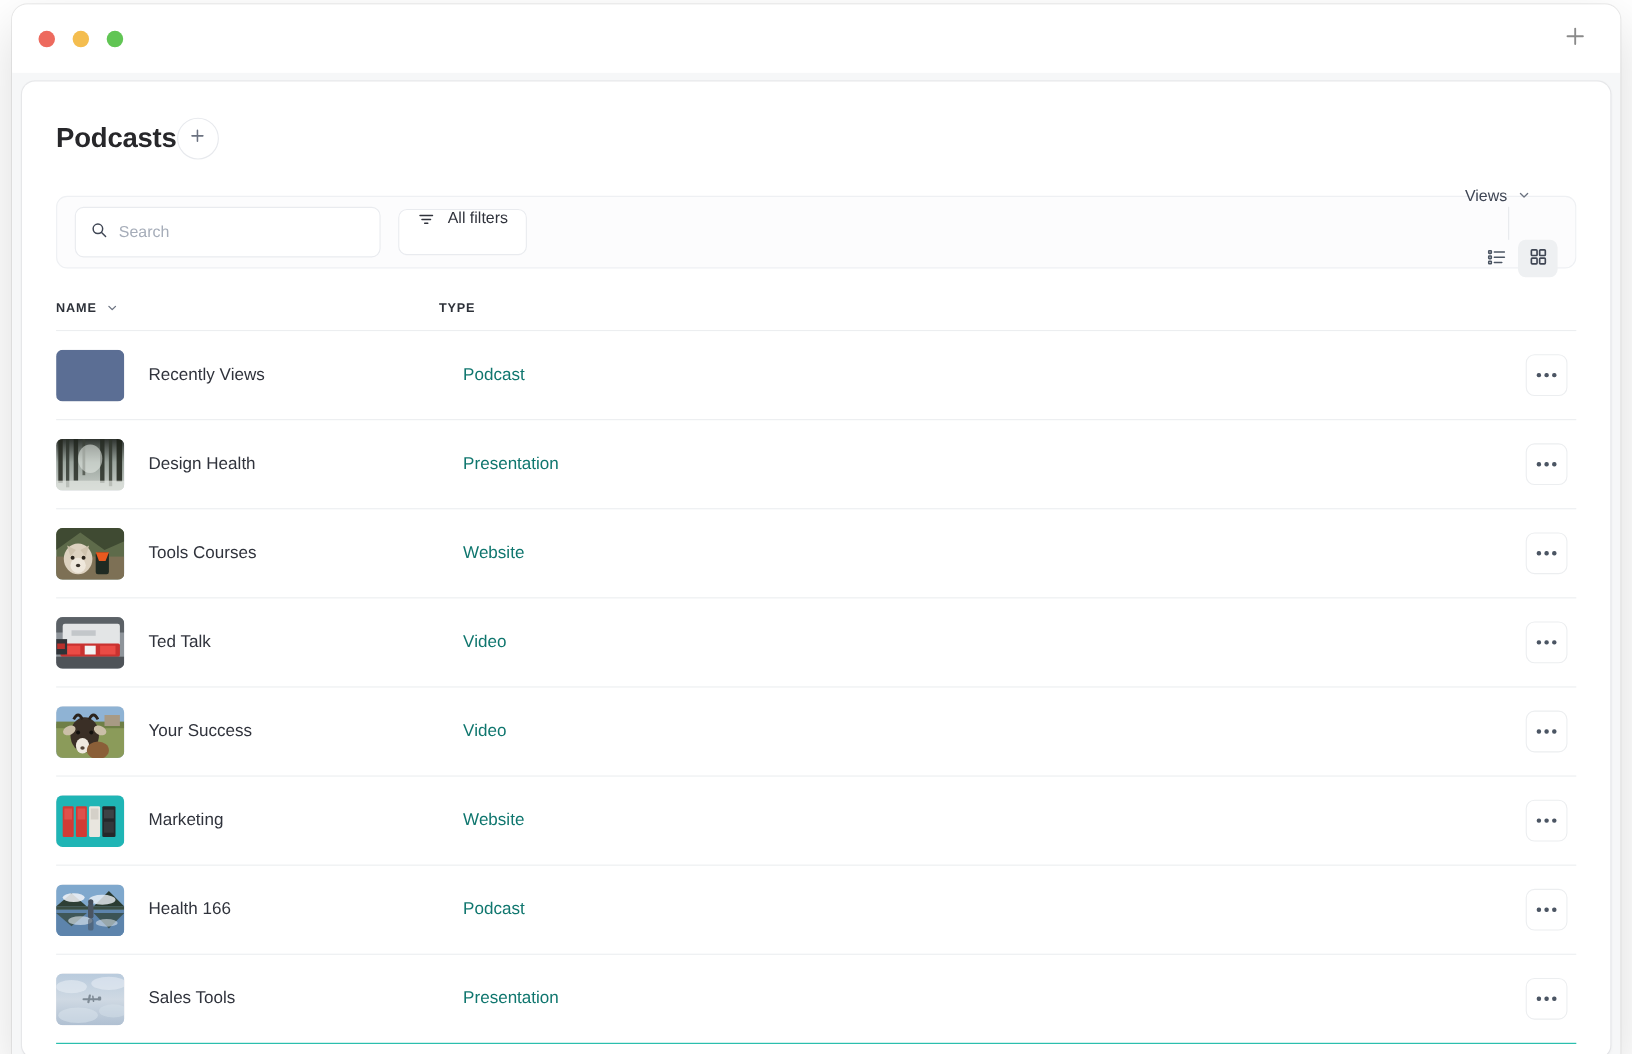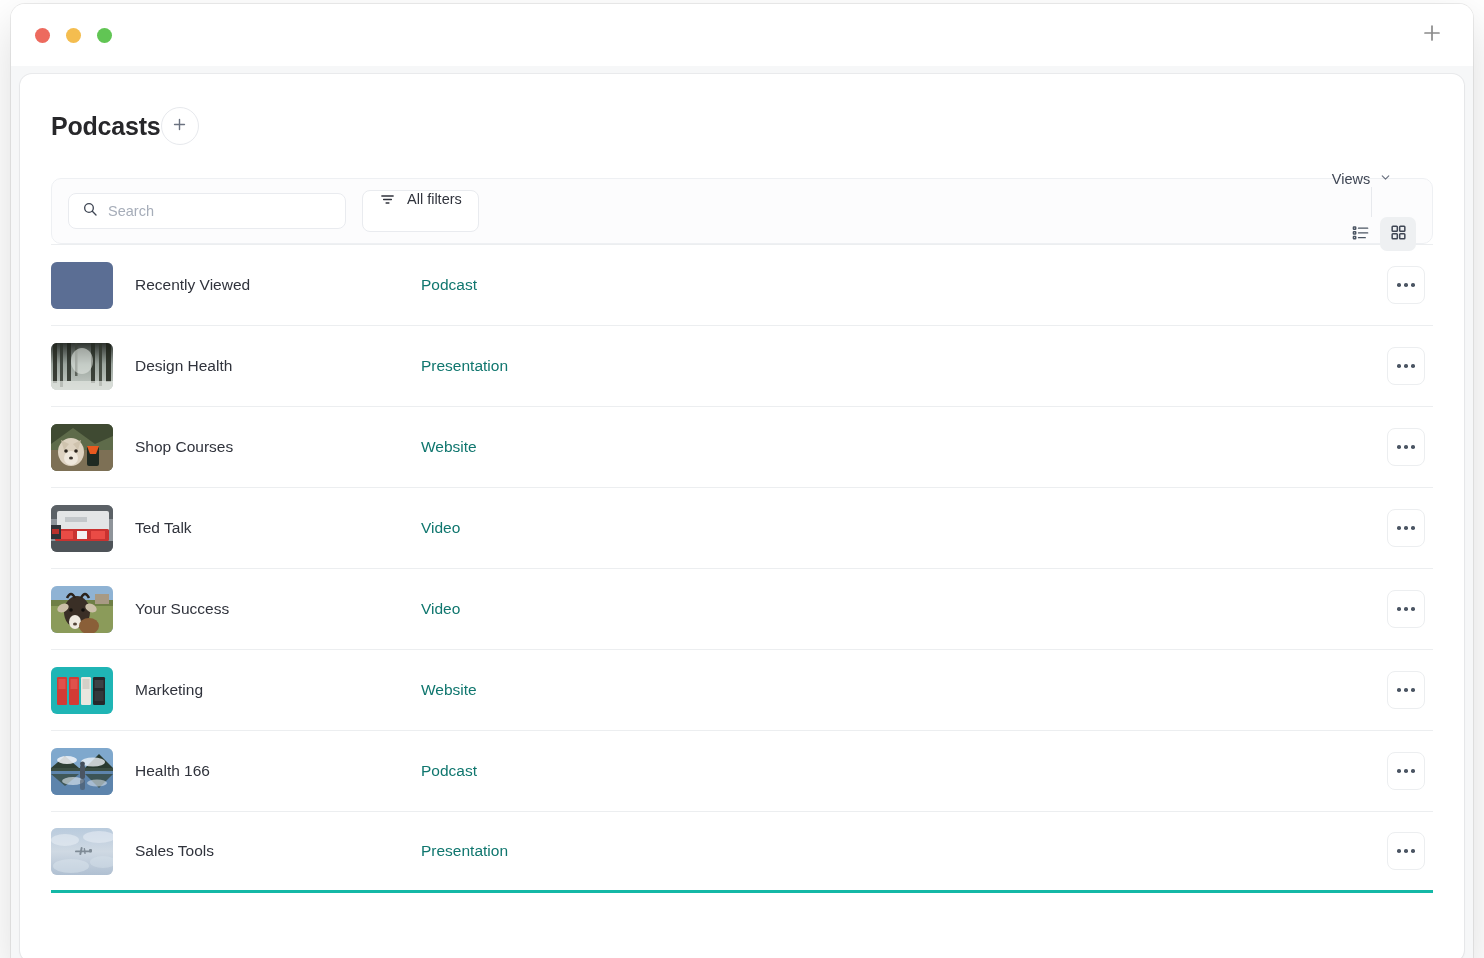--- a/index.html
+++ b/index.html
@@ -104,21 +104,21 @@
     border: 1px solid #eef0f3;
     border-radius: 10px;
     background: #fcfcfd;
     display: flex;
     align-items: center;
     padding: 0 16px;
   }
 
   #search-wrap {
     width: 278px;
-    height: 36px;
+    height: 46px;
     border: 1px solid #e9ebef;
     border-radius: 8px;
     background: #ffffff;
     display: flex;
     align-items: center;
     padding: 0 13px;
     gap: 10px;
   }
   #search-input {
     border: none;
@@ -207,21 +207,21 @@
     height: 1px;
     background: #eceef0;
   }
 
   .row {
     display: flex;
     align-items: center;
     height: 81px;
     border-bottom: 1px solid #eceef0;
   }
-  .row:last-child { border-bottom: 3px solid #14b8a6; }
+  .row:last-child { border-bottom: 1px solid #14b8a6; }
 
   .thumb {
     width: 62px;
     height: 47px;
     border-radius: 6px;
     flex: 0 0 auto;
     overflow: hidden;
     background: #dfe2e7;
   }
   .thumb svg { display: block; width: 100%; height: 100%; }
@@ -343,30 +343,41 @@
                   <rect x="13.5" y="4" width="6.5" height="6.5" rx="1"></rect>
                   <rect x="4" y="13.5" width="6.5" height="6.5" rx="1"></rect>
                   <rect x="13.5" y="13.5" width="6.5" height="6.5" rx="1"></rect>
                 </svg>
               </span>
             </button>
           </div>
         </div>
       </div>
 
+      <div id="table-head">
+        <div class="th th-name">
+          <span>NAME</span>
+          <span>
+            <svg width="12" height="12" viewBox="0 0 24 24" fill="none" stroke="#6b7280" stroke-width="2.4" stroke-linecap="round" stroke-linejoin="round">
+              <path d="M6 9l6 6 6-6"></path>
+            </svg>
+          </span>
+        </div>
+        <div class="th">TYPE</div>
+      </div>
       <div id="table-head-rule"></div>
 
       <div id="table-rows">
           <div class="row">
             <div class="thumb">
               <svg viewBox="0 0 62 47" preserveAspectRatio="none">
                 <rect width="62" height="47" fill="#5b6e94"></rect>
               </svg>
             </div>
-            <div class="cell-name">Recently Viewed</div>
+            <div class="cell-name">Recently Views</div>
             <div class="cell-type">Podcast</div>
             <div class="more-btn">
               <span class="more-dot"></span>
               <span class="more-dot"></span>
               <span class="more-dot"></span>
             </div>
           </div>
           <div class="row">
             <div class="thumb">
               <svg viewBox="0 0 62 47" preserveAspectRatio="none">
@@ -407,21 +418,21 @@
                 <ellipse cx="20" cy="34" rx="7" ry="7" fill="#efe8dc"></ellipse>
                 <path d="M10 16 L13 26 L18 20Z" fill="#cfc3ae"></path>
                 <path d="M30 16 L27 26 L22 20Z" fill="#cfc3ae"></path>
                 <circle cx="15" cy="27" r="1.8" fill="#2a241c"></circle>
                 <circle cx="25" cy="27" r="1.8" fill="#2a241c"></circle>
                 <ellipse cx="20" cy="34" rx="2" ry="1.6" fill="#39322a"></ellipse>
                 <rect x="36" y="22" width="12" height="20" rx="2" fill="#1f2a22"></rect>
                 <path d="M36 22 L48 22 L45 30 L39 30Z" fill="#e8591f"></path>
               </svg>
             </div>
-            <div class="cell-name">Shop Courses</div>
+            <div class="cell-name">Tools Courses</div>
             <div class="cell-type">Website</div>
             <div class="more-btn">
               <span class="more-dot"></span>
               <span class="more-dot"></span>
               <span class="more-dot"></span>
             </div>
           </div>
           <div class="row">
             <div class="thumb">
               <svg viewBox="0 0 62 47" preserveAspectRatio="none">

